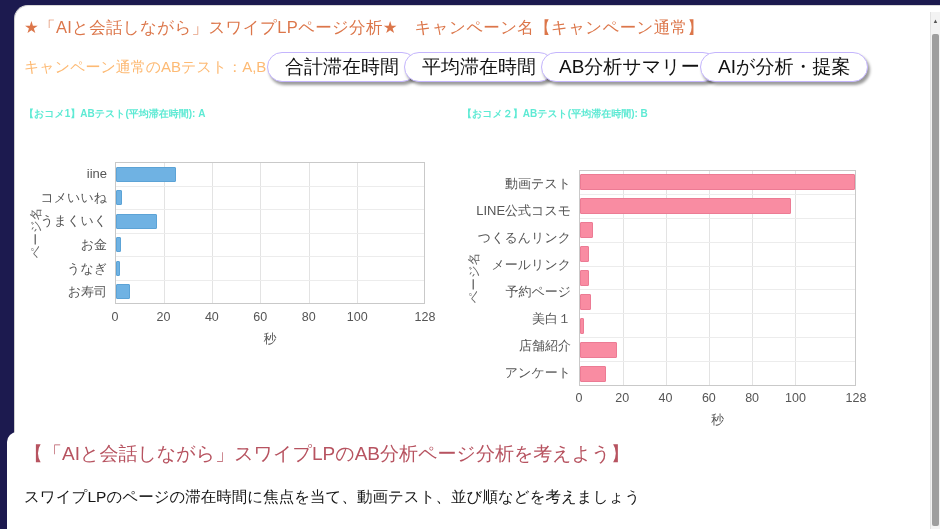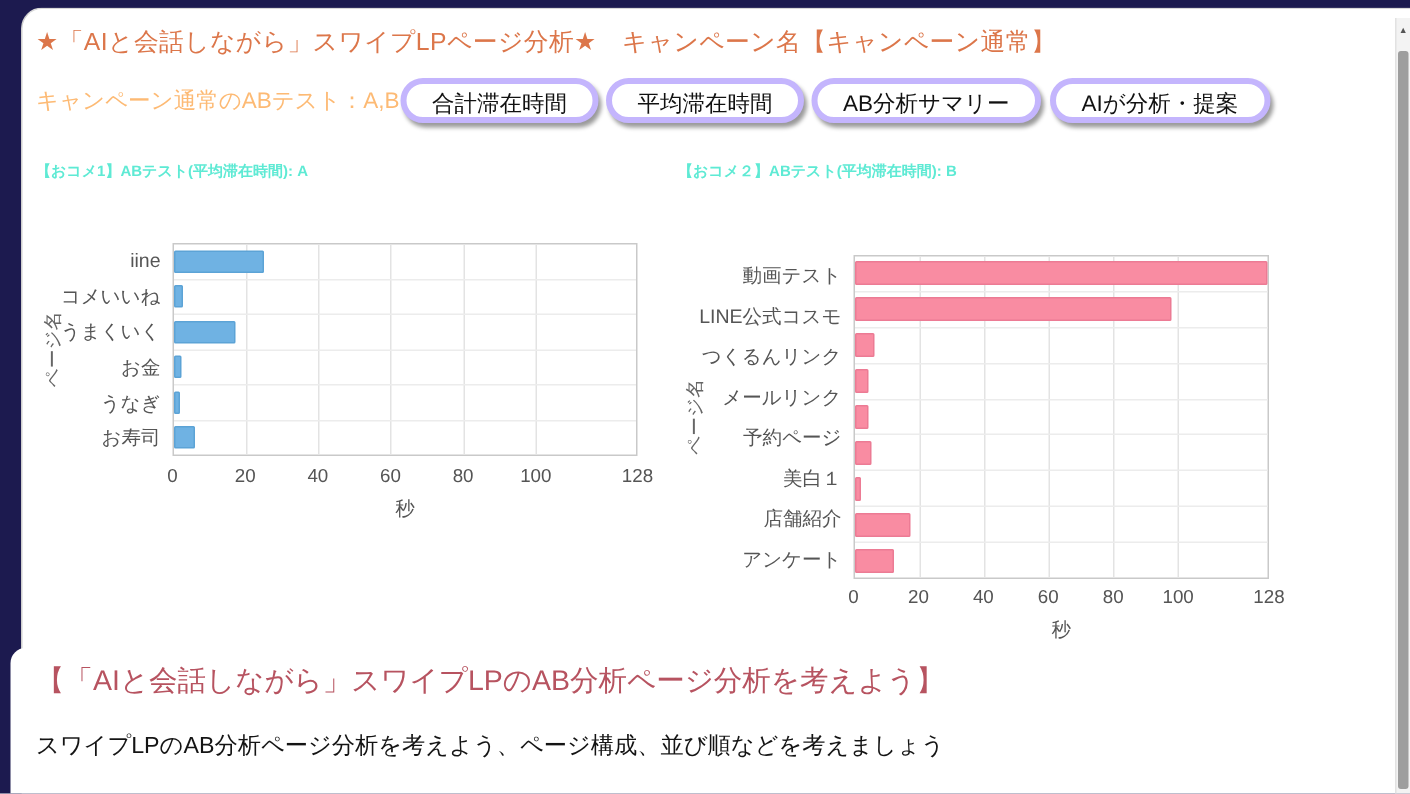--- a/index.html
+++ b/index.html
@@ -20,34 +20,34 @@
   
   .scroll-track{position:absolute;top:12px;right:0;width:10px;bottom:0;background:#f3f3f3;border-left:1px solid #e2e2e2;box-sizing:border-box;}
   .scroll-arrow{position:absolute;top:5px;left:0;width:100%;text-align:center;font-size:6px;color:#555;line-height:8px;}
   .scroll-thumb{position:absolute;top:22px;left:1px;width:7px;bottom:3px;background:#9e9e9e;border-radius:2px;}
 
   
   .page-title{position:absolute;left:24px;top:17px;font-size:16.5px;color:#DC764A;white-space:nowrap;letter-spacing:.3px;}
   .campaign-label{position:absolute;left:24px;top:58px;font-size:15px;color:#fdba74;white-space:nowrap;}
   .pill{
     position:absolute;top:52px;height:30px;line-height:28px;padding:0 17px;
-    background:#fff;border:4px solid #c4b5fd;border-radius:16px;
-    font-size:15px;color:#111;box-shadow:2px 3px 3px rgba(0,0,0,.4);
+    background:#fff;border:1px solid #c4b5fd;border-radius:16px;
+    font-size:19px;color:#111;box-shadow:2px 3px 3px rgba(0,0,0,.4);
     box-sizing:border-box;cursor:pointer;white-space:nowrap;
     font-family:"Liberation Sans","DejaVu Sans",sans-serif;
   }
   #btn-total{left:267px}
   #btn-avg{left:404px}
   #btn-summary{left:541px}
   #btn-ai{left:700px}
 
   
   .chart{position:absolute;}
   #chartA{left:24px;top:107px;width:410px;height:242px;}
-  #chartB{left:452px;top:107px;width:412px;height:328px;}
+  #chartB{left:462px;top:107px;width:412px;height:328px;}
   .chart-title{position:absolute;left:0;top:0;font-weight:bold;font-size:10px;color:#5eead4;white-space:nowrap;}
   .plot{position:absolute;background:#fff;border:1px solid #c9c9c9;display:flex;flex-direction:column;box-sizing:border-box;}
   .grid-v{position:absolute;top:0;bottom:0;width:1px;background:#e3e3e3;}
   .bar-row{flex:1;display:flex;align-items:center;position:relative;min-height:0;}
   .bar-row:not(:last-child){border-bottom:1px solid #ececec;}
   .bar{box-sizing:border-box;border:1px solid;border-radius:1px;}
   .cats{position:absolute;display:flex;flex-direction:column;}
   .cat{flex:1;display:flex;align-items:center;justify-content:flex-end;padding-right:7px;font-size:13px;color:#555;white-space:nowrap;}
   .ticks{position:absolute;height:16px;}
   .tick{position:absolute;transform:translateX(-50%);font-size:12.5px;color:#555;}
@@ -173,18 +173,18 @@
       <span class="tick" style="left: 31.25%;">40</span>
       <span class="tick" style="left: 46.875%;">60</span>
       <span class="tick" style="left: 62.5%;">80</span>
       <span class="tick" style="left: 78.125%;">100</span>
       <span class="tick" style="left: 100%;">128</span>
     </div>
   <div class="xlab" style="left: 117px; top: 304px; width: 277px;">秒</div>
 </div>
 
 <div class="footer-heading" style="color: rgb(183, 83, 96);">【「AIと会話しながら」スワイプLPのAB分析ページ分析を考えよう】</div>
-<div class="footer-body">スワイプLPのAB分析ページ分析を考えよう、ページ構成、並び順などを考えましょう</div>
+<div class="footer-body">スワイプLPのページの滞在時間に焦点を当て、動画テスト、並び順などを考えましょう</div>
 
 <div class="scroll-track">
   <div class="scroll-arrow">▲</div>
   <div class="scroll-thumb"></div>
 </div>
 
 </body></html>

